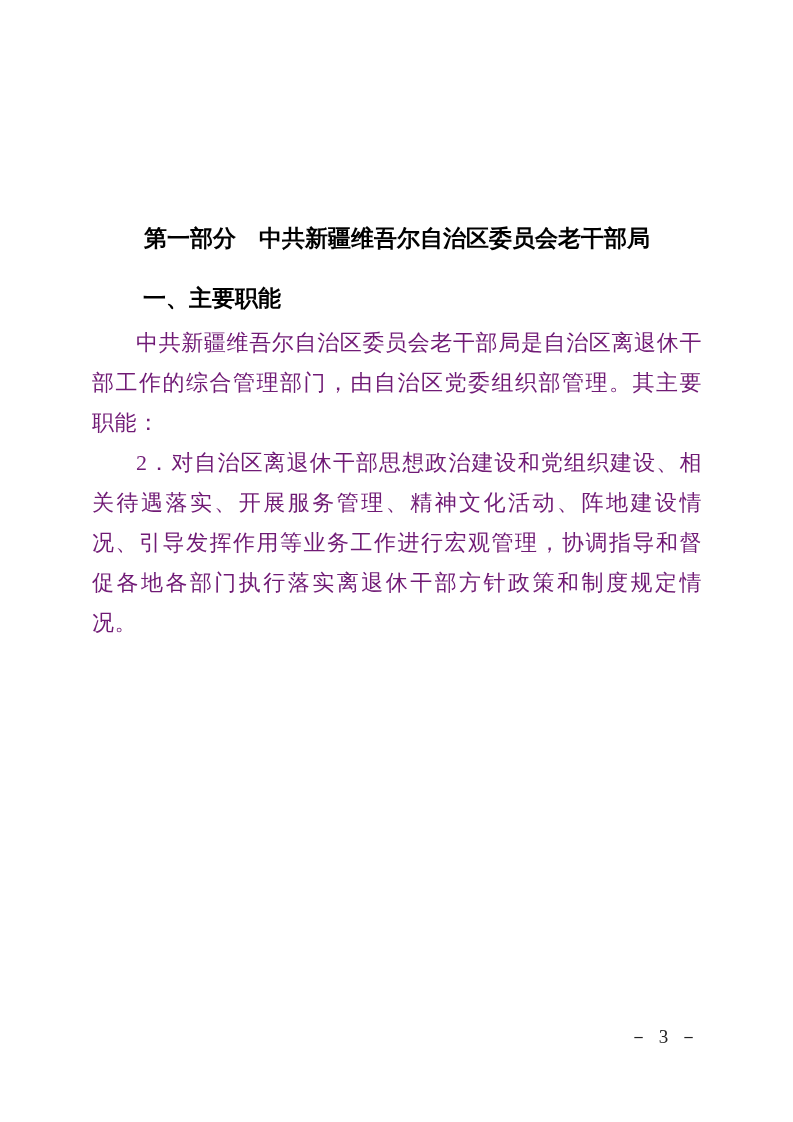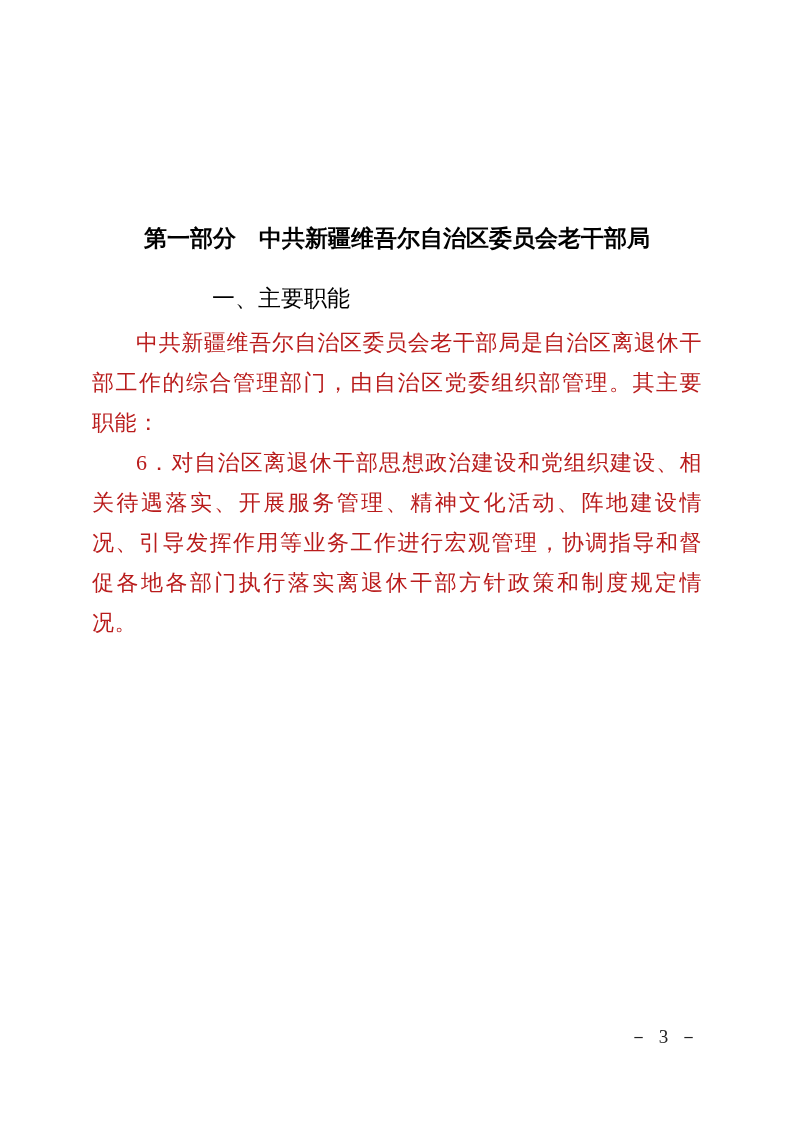--- a/index.html
+++ b/index.html
@@ -27,35 +27,35 @@
     font-family: "Liberation Sans", sans-serif;
     font-weight: bold;
     font-size: 23px;
     line-height: 33px;
     text-align: center;
     color: #000;
   }
 
   .section-heading {
     font-family: "Liberation Sans", sans-serif;
-    font-weight: normal;
+    font-weight: bold;
     font-size: 23px;
     line-height: 30px;
     margin-top: 28px;
-    margin-left: 120px;
+    margin-left: 51px;
     color: #000;
   }
 
   .body-text {
     margin-top: 10px;
     font-family: "Liberation Serif", serif;
     font-size: 22px;
     line-height: 40px;
     letter-spacing: 0.6px;
-    color: #b91c1c;
+    color: #701a75;
     text-align: justify;
     text-justify: inter-ideograph;
   }
 
   .body-text p {
     text-indent: 2em;
   }
 
   .page-number {
     position: absolute;
@@ -74,19 +74,19 @@
   <div class="content">
 
     <div class="doc-title">
       <div>第一部分　中共新疆维吾尔自治区委员会老干部局</div>
     </div>
 
     <div class="section-heading">一、主要职能</div>
 
     <div class="body-text">
       <p>中共新疆维吾尔自治区委员会老干部局是自治区离退休干部工作的综合管理部门，由自治区党委组织部管理。其主要职能：</p>
-      <p>6．对自治区离退休干部思想政治建设和党组织建设、相关待遇落实、开展服务管理、精神文化活动、阵地建设情况、引导发挥作用等业务工作进行宏观管理，协调指导和督促各地各部门执行落实离退休干部方针政策和制度规定情况。</p>
+      <p>2．对自治区离退休干部思想政治建设和党组织建设、相关待遇落实、开展服务管理、精神文化活动、阵地建设情况、引导发挥作用等业务工作进行宏观管理，协调指导和督促各地各部门执行落实离退休干部方针政策和制度规定情况。</p>
     </div>
 
   </div>
 
   <div class="page-number">－ 3 －</div>
 </div>
 
 </body></html>

